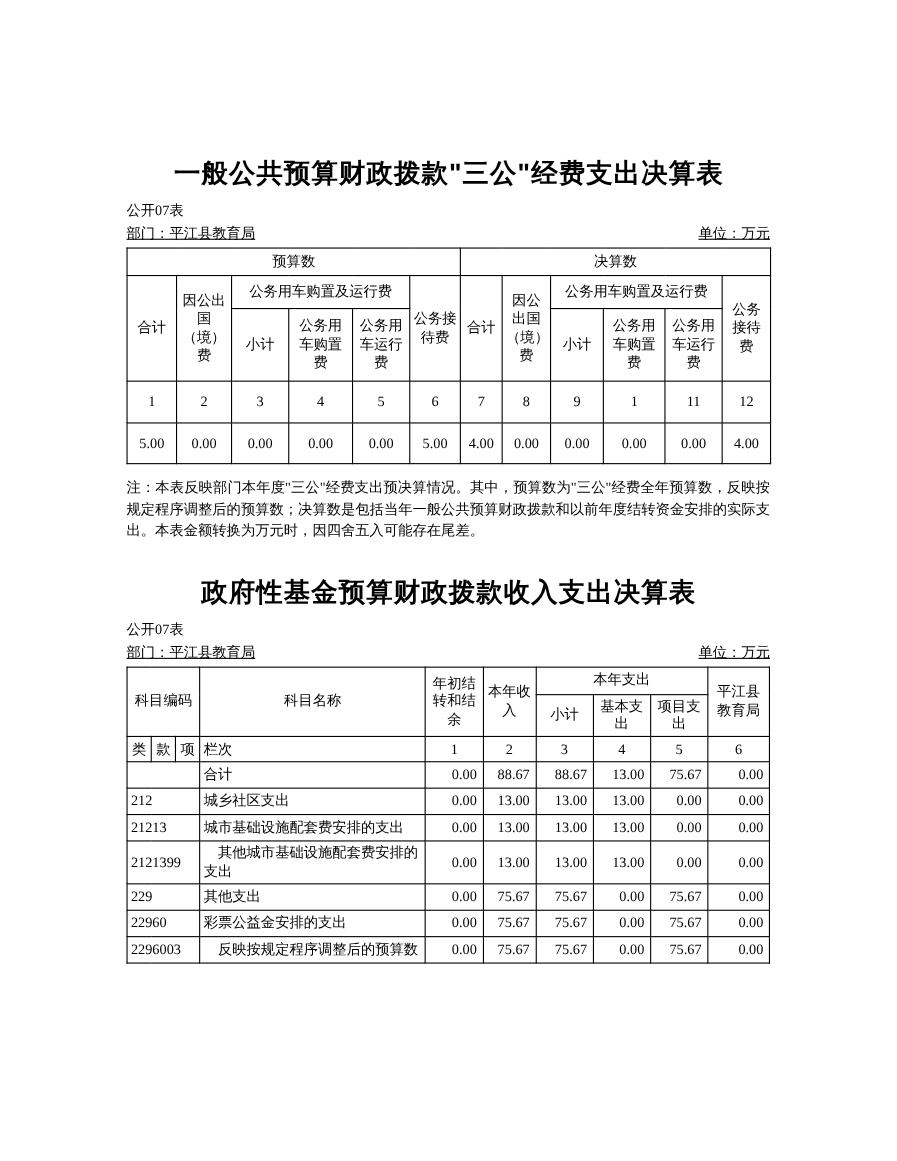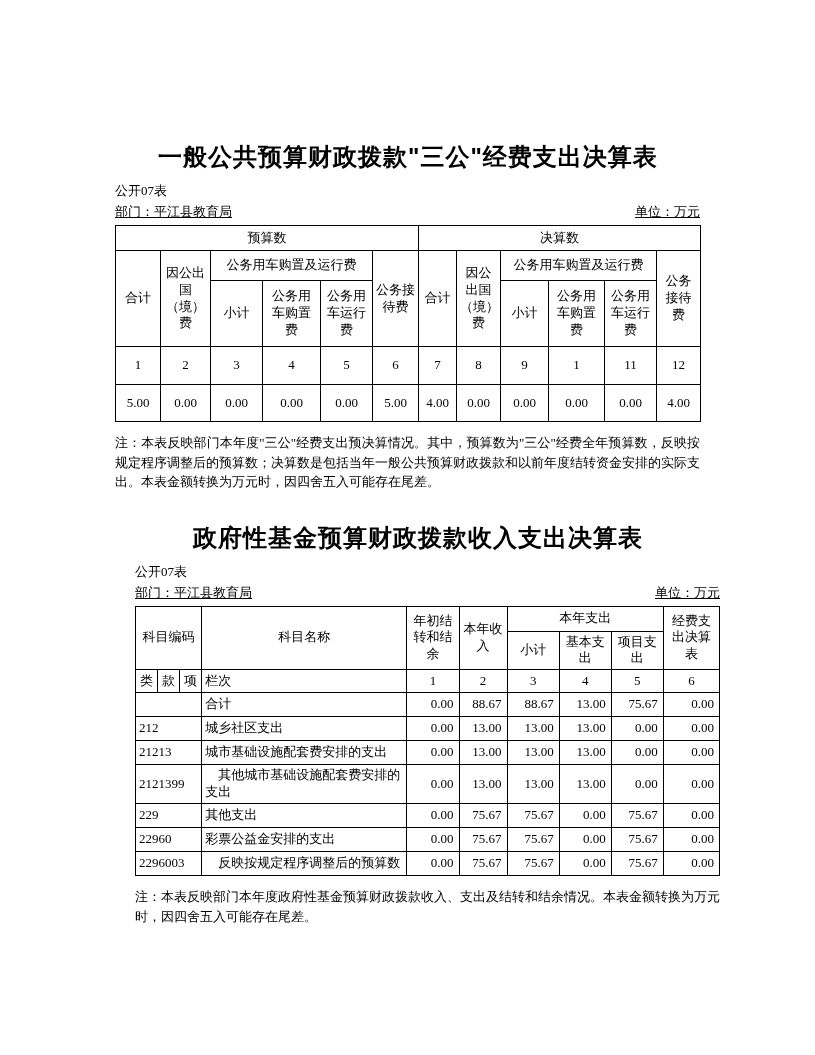--- a/index.html
+++ b/index.html
@@ -25,21 +25,21 @@
   .t1 .row-subheads td { height: 66px; text-align: center; }
   .t1 .row-nums td { height: 38px; }
   .t1 .row-vals td { height: 37px; }
   .t2 .row-h1 td { height: 25px; }
   .t2 .row-h2 td { height: 35px; }
   .t2 .row-cols td { height: 23px; }
   .t2 .row-data td { height: 24px; }
   .t2 td.al { text-align: left; }
   .t2 td.ar { text-align: right; padding-right: 5px; }
   .note { width: 585px; margin: 11px 0 0; font-size: 13px; line-height: 1.5; text-align: justify; }
-  .section-2 { margin-top: 30px; margin-left: 20px; }
+  .section-2 { margin-top: 30px; }
 </style>
 </head>
 <body>
 
 <div class="page">
 
   <section>
     <h1 class="doc-title">一般公共预算财政拨款"三公"经费支出决算表</h1>
     <div class="table-no">公开07表</div>
     <div class="meta-row">
@@ -140,21 +140,21 @@
           <col style="width:52px">
           <col style="width:56px">
       </colgroup>
       <tbody>
         <tr class="row-h1">
           <td colspan="3" rowspan="2">科目编码</td>
           <td rowspan="2">科目名称</td>
           <td rowspan="2">年初结转和结余</td>
           <td rowspan="2">本年收入</td>
           <td colspan="3">本年支出</td>
-          <td rowspan="2">经费支出决算表</td>
+          <td rowspan="2">平江县教育局</td>
         </tr>
         <tr class="row-h2">
           <td>小计</td>
           <td>基本支出</td>
           <td>项目支出</td>
         </tr>
         <tr class="row-cols">
           <td>类</td>
           <td>款</td>
           <td>项</td>
@@ -233,16 +233,15 @@
           <td class="ar">0.00</td>
           <td class="ar">75.67</td>
           <td class="ar">75.67</td>
           <td class="ar">0.00</td>
           <td class="ar">75.67</td>
           <td class="ar">0.00</td>
         </tr>
       </tbody>
     </table>
 
-    <p class="note">注：本表反映部门本年度政府性基金预算财政拨款收入、支出及结转和结余情况。本表金额转换为万元时，因四舍五入可能存在尾差。</p>
   </section>
 
 </div>
 
 </body></html>

